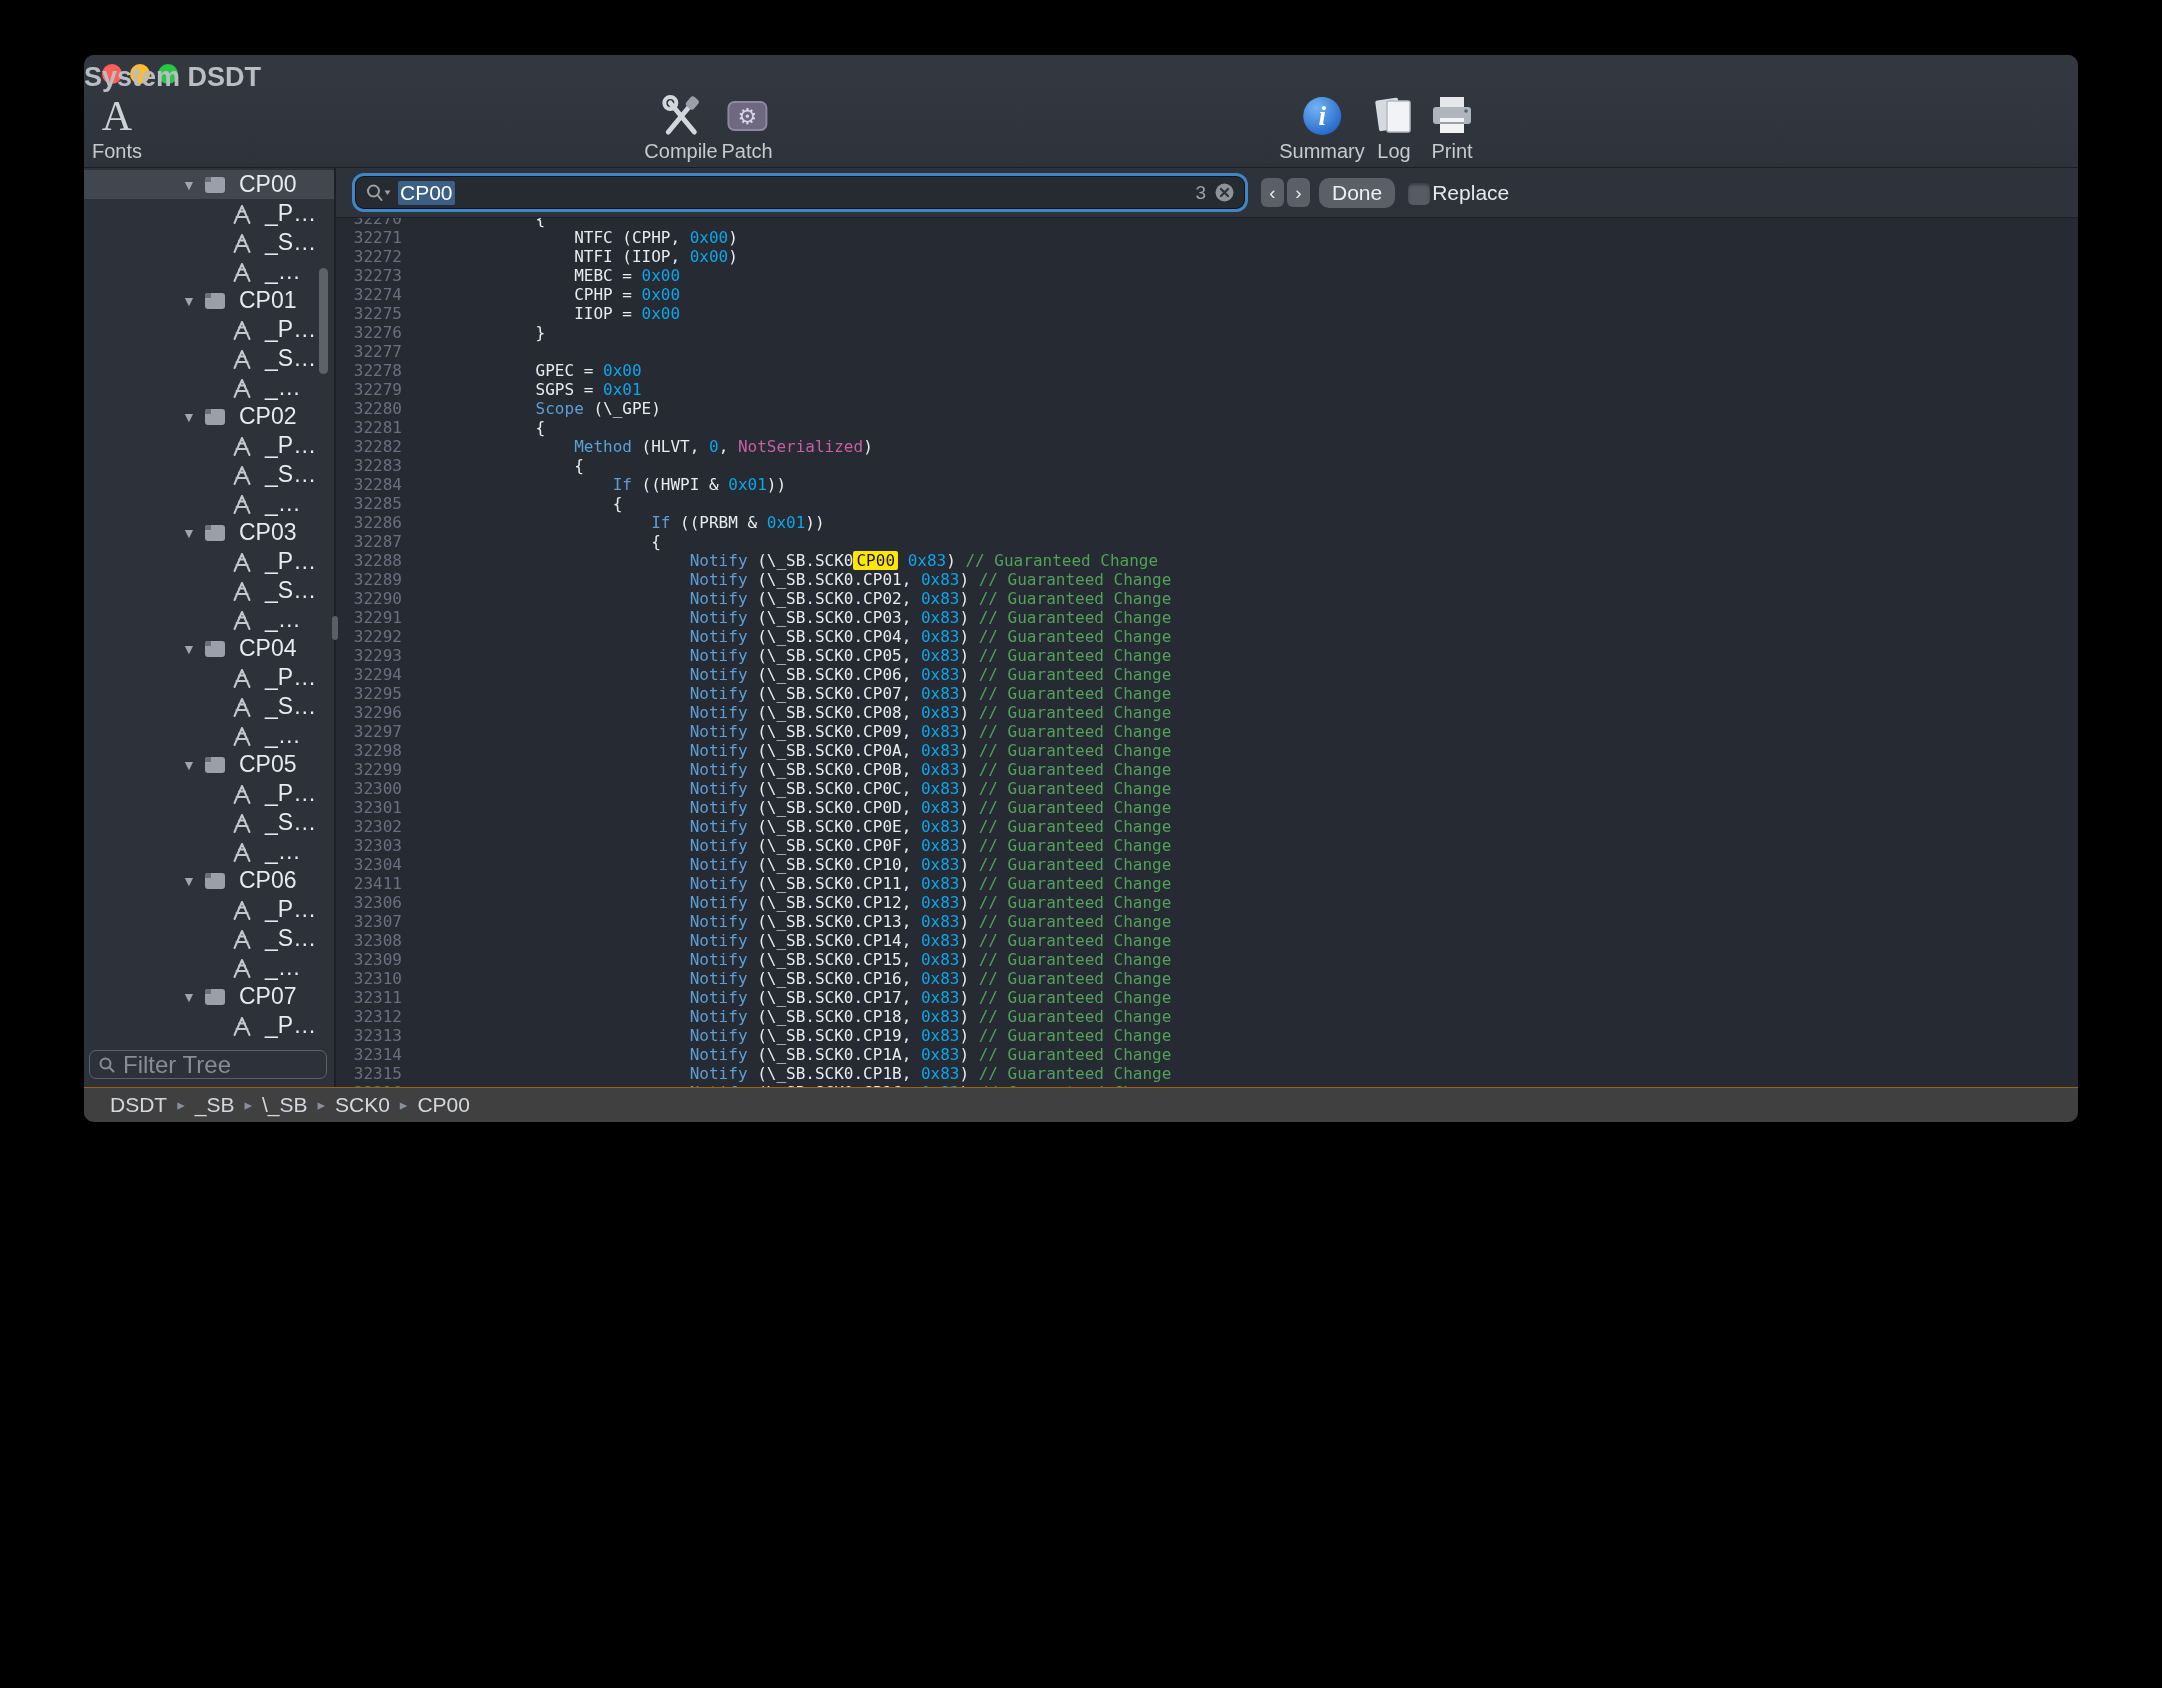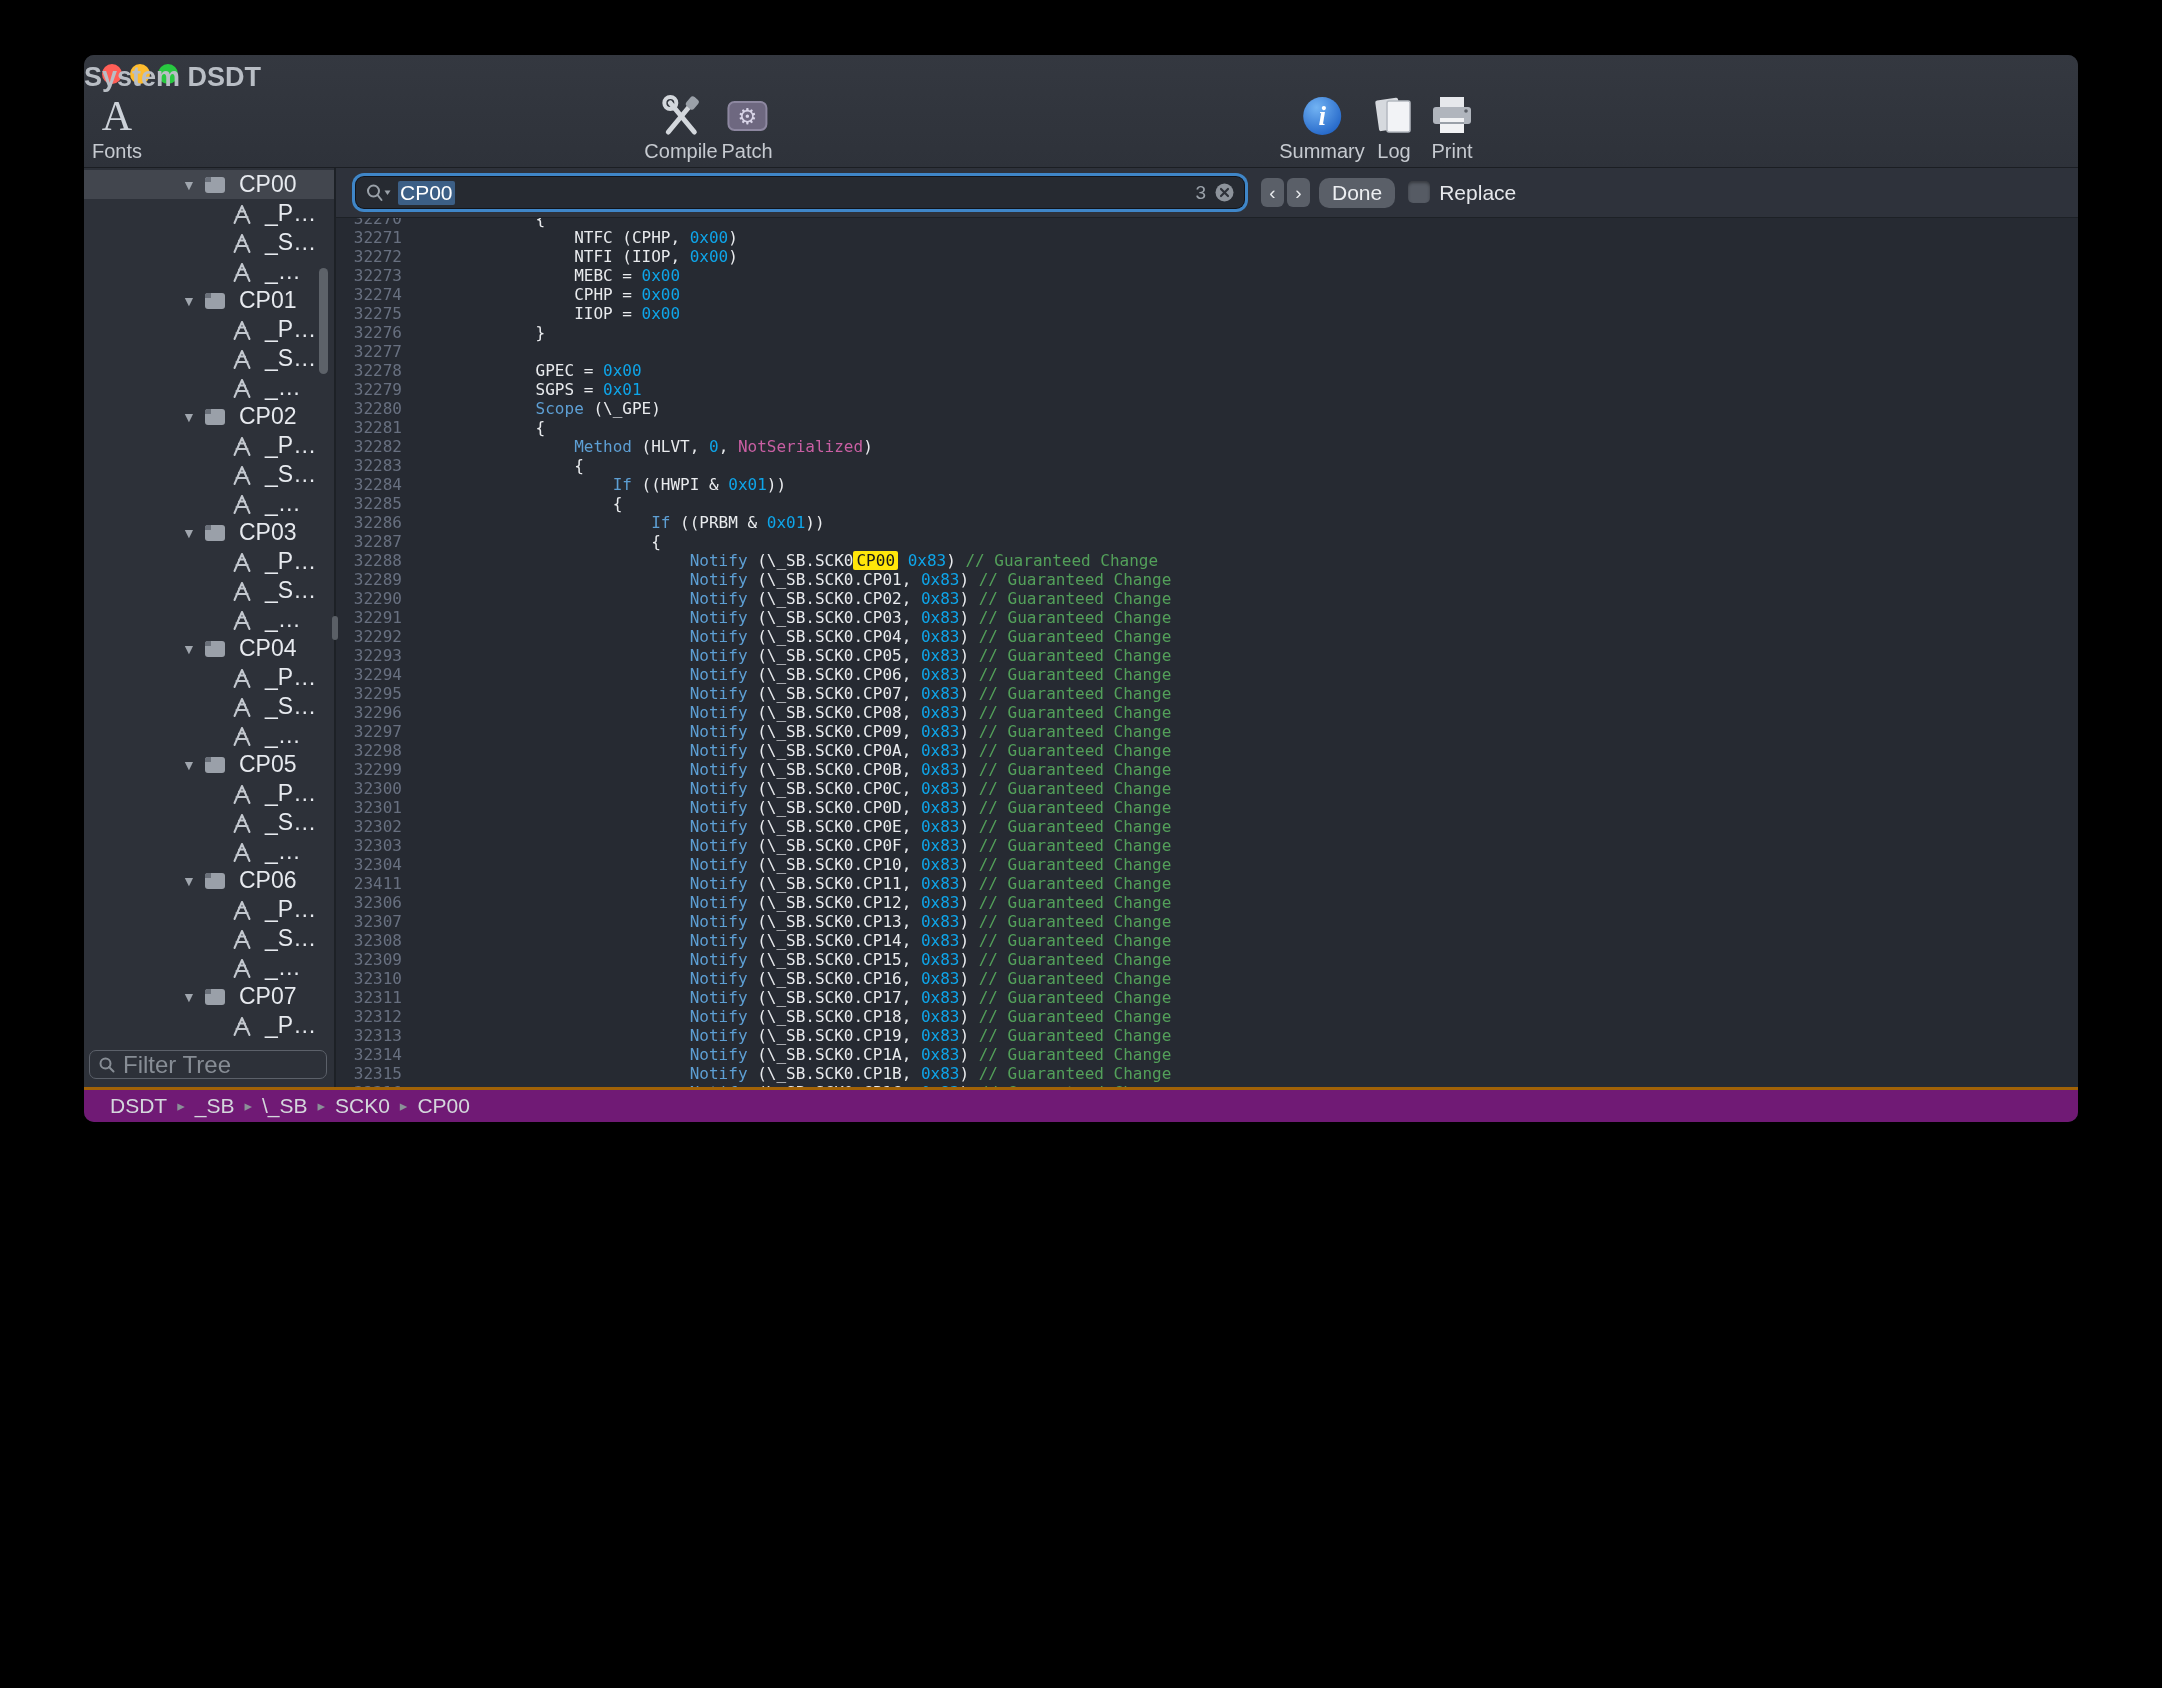--- a/index.html
+++ b/index.html
@@ -61,42 +61,42 @@
                display:flex; align-items:center; padding:0 9px; }
   .ftext { font-size:21px; color:#fff; margin-left:6px; }
   .fsel { background:#3c5f86; border-radius:2px; padding:0 2px; }
   .fcount { margin-left:auto; color:#9aa1a9; font-size:19px; margin-right:8px; }
   .navbtns { display:flex; gap:3px; margin-left:17px; }
   button { border:none; outline:none; cursor:default; }
   .nbtn { width:23px; height:29px; background:#5a5f68; border-radius:6px;
           color:#e9ebee; font-size:19px; display:flex; align-items:center; justify-content:center; }
   .donebtn { margin-left:9px; height:30px; padding:0 13px; background:#5a5f68; border-radius:10px;
              color:#eceef1; font-size:21px; display:flex; align-items:center; }
-  .replace { margin-left:13px; display:flex; align-items:flex-start; gap:9px; }
+  .replace { margin-left:13px; display:flex; align-items:flex-end; gap:2px; }
   .cbox { width:22px; height:22px; background:#565b64; border-radius:5px;
           box-shadow:inset 0 2px 3px rgba(0,0,0,.35); display:inline-block; }
   .rlabel { color:#e6e8ec; font-size:21px; }
 
   
   .code { flex:1; overflow:hidden; position:relative;
           font-family:"DejaVu Sans Mono","Liberation Mono",monospace;
           font-size:16px; line-height:19px;text-decoration:underline; }
   .lines { position:absolute; top:-9px; left:0; right:0; }
   .cline { display:flex; height:19px; white-space:pre; }
   .ln { width:66px; text-align:right; color:#687080; flex:none; }
   .lc { margin-left:18px; }
   .seg-p { color:#e9ebee; }
   .seg-k { color:#5d9fd4; }
   .seg-n { color:#0ea5e9; }
   .seg-d { color:#c95fa3; }
   .seg-c { color:#53a05a; }
   .seg-h { background:#ffe60a; color:#15171b; border-radius:2px; padding:0 3px; }
 
   
-  .statusbar { height:35px; background:#701a75; border-top:3px solid #a16207;
+  .statusbar { height:35px; background:#404040; border-top:1px solid #a16207;
                display:flex; align-items:center; padding-left:26px; }
   .bc { display:flex; align-items:center; }
   .bcitem { color:#d4d7dc; font-size:21px; }
   .bcsep { color:#8b9098; margin:0 10px; font-size:15px; }
 </style>
 </head>
 <body>
 
 <div class="window">
 

